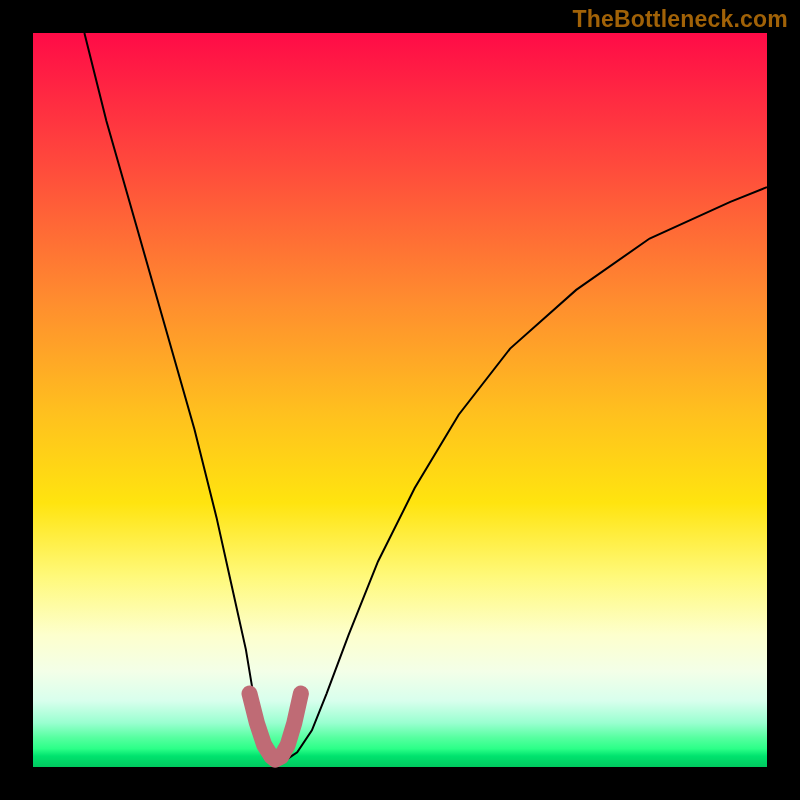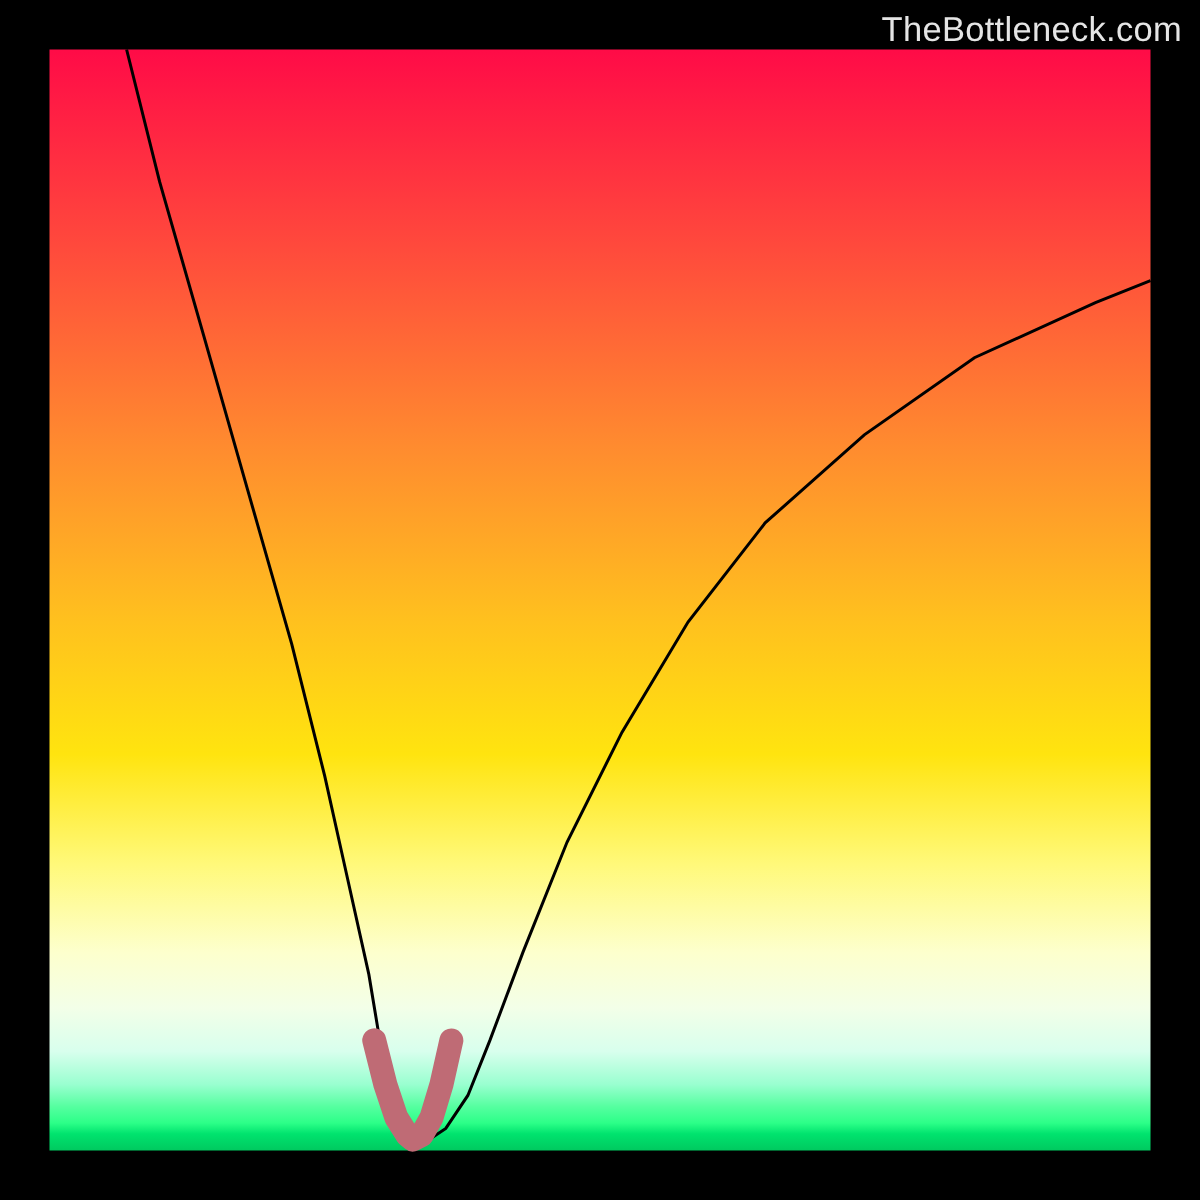--- a/index.html
+++ b/index.html
@@ -47,24 +47,24 @@
     top: 0;
     left: 0;
     width: 734px;
     height: 734px;
     overflow: visible;
   }
   .watermark {
     position: absolute;
     top: 6px;
     right: 12px;
-    color: #e5e5e5;
+    color: #a16207;
     font-size: 23px;
     letter-spacing: 0.2px;
-    font-weight: 400;
+    font-weight: 700;
     user-select: none;
   }
 </style>
 </head>
 <body>
 
 <div class="frame">
   <div class="plot">
     <svg class="curve" viewBox="0 0 734 734">
       <g>

